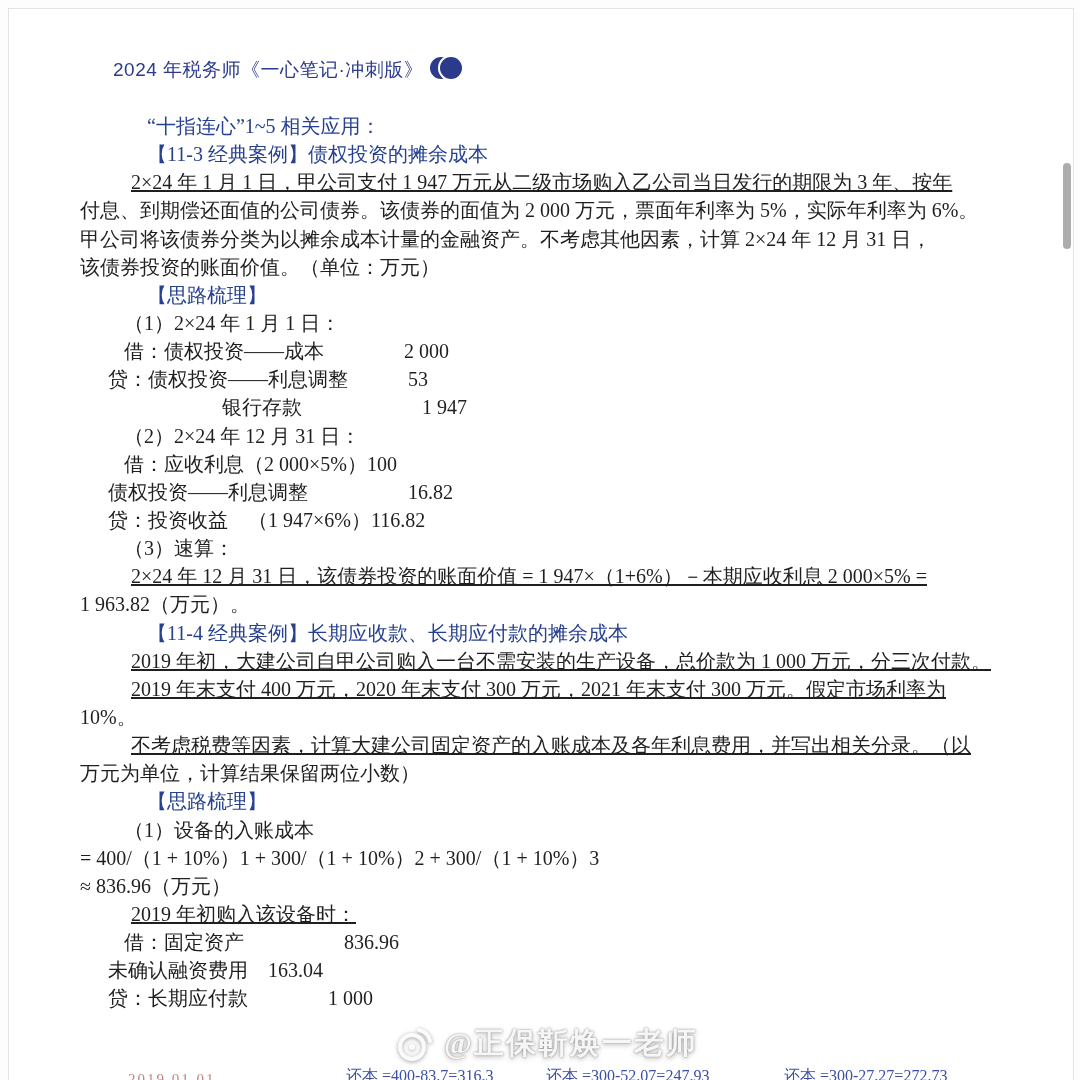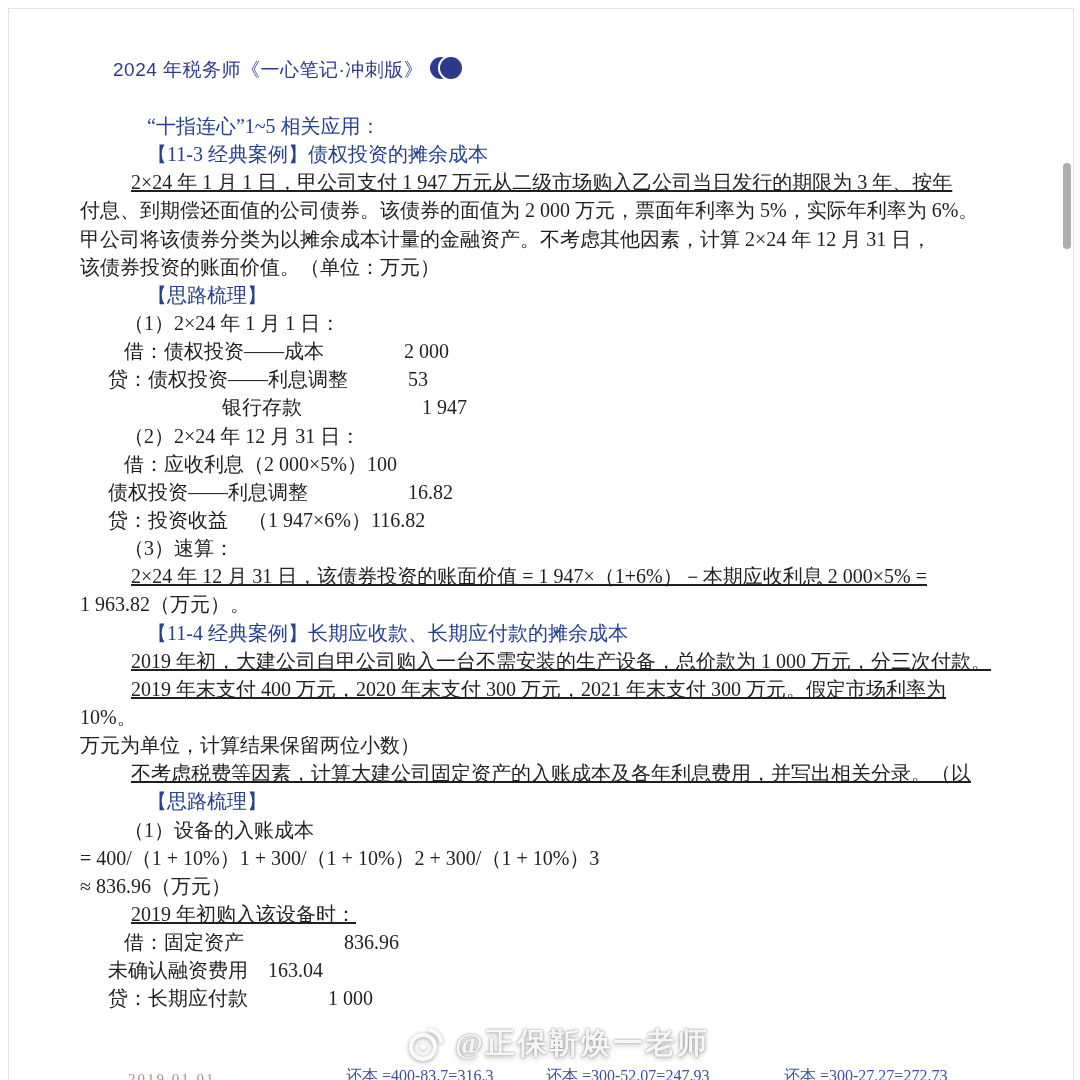--- a/index.html
+++ b/index.html
@@ -35,21 +35,21 @@
   .x-sub   {padding-left:108px;}
   .x-sub2  {padding-left:222px;}
   .annotations{position:absolute;left:0;top:1044px;width:1080px;font-size:16px;color:#3c4fa5;}
   .ann{position:absolute;top:0;line-height:21px;white-space:pre;}
   .ann-0{left:330px;} .ann-1{left:530px;} .ann-2{left:768px;}
   .cutoff{
     position:absolute;left:128px;top:1071px;height:9px;overflow:hidden;
     font-size:15px;color:#7f1d1d;opacity:.55;letter-spacing:2px;
   }
   .watermark{
-    position:absolute;left:402px;top:1020px;display:flex;align-items:center;gap:7px;
+    position:absolute;left:391px;top:1020px;display:flex;align-items:center;gap:7px;
     pointer-events:none;
   }
   .watermark .wm-text{
     font-size:30px;font-weight:bold;letter-spacing:2px;white-space:pre;
     color:rgba(255,255,255,0.92);
     text-shadow:0 0 2px rgba(110,110,110,0.85),0 2px 5px rgba(110,110,110,0.45);
   }
   .wm-icon{filter:drop-shadow(0 1px 2px rgba(110,110,110,0.7));}
   .scroll-thumb{
     position:absolute;left:1063px;top:163px;width:8px;height:86px;border-radius:4px;background:#adadad;
@@ -84,22 +84,22 @@
     <div class="line x-entry">借：应收利息（2 000×5%）100</div>
     <div class="line x-sub">债权投资——利息调整　　　　　16.82</div>
     <div class="line x-sub">贷：投资收益　（1 947×6%）116.82</div>
     <div class="line x-entry">（3）速算：</div>
     <div class="line x-indent">2×24 年 12 月 31 日，该债券投资的账面价值 = 1 947×（1+6%）－本期应收利息 2 000×5% =</div>
     <div class="line x-flush">1 963.82（万元）。</div>
     <div class="line x-head blue">【11-4 经典案例】长期应收款、长期应付款的摊余成本</div>
     <div class="line x-indent">2019 年初，大建公司自甲公司购入一台不需安装的生产设备，总价款为 1 000 万元，分三次付款。</div>
     <div class="line x-indent">2019 年末支付 400 万元，2020 年末支付 300 万元，2021 年末支付 300 万元。假定市场利率为</div>
     <div class="line x-flush">10%。</div>
+    <div class="line x-indent">不考虑税费等因素，计算大建公司固定资产的入账成本及各年利息费用，并写出相关分录。（以</div>
     <div class="line x-flush">万元为单位，计算结果保留两位小数）</div>
-    <div class="line x-indent">不考虑税费等因素，计算大建公司固定资产的入账成本及各年利息费用，并写出相关分录。（以</div>
     <div class="line x-head blue">【思路梳理】</div>
     <div class="line x-entry">（1）设备的入账成本</div>
     <div class="line x-flush">= 400/（1 + 10%）1 + 300/（1 + 10%）2 + 300/（1 + 10%）3</div>
     <div class="line x-flush">≈ 836.96（万元）</div>
     <div class="line x-indent">2019 年初购入该设备时：</div>
     <div class="line x-entry">借：固定资产　　　　　836.96</div>
     <div class="line x-sub">未确认融资费用　163.04</div>
     <div class="line x-sub">贷：长期应付款　　　　1 000</div>
   </div>
 

